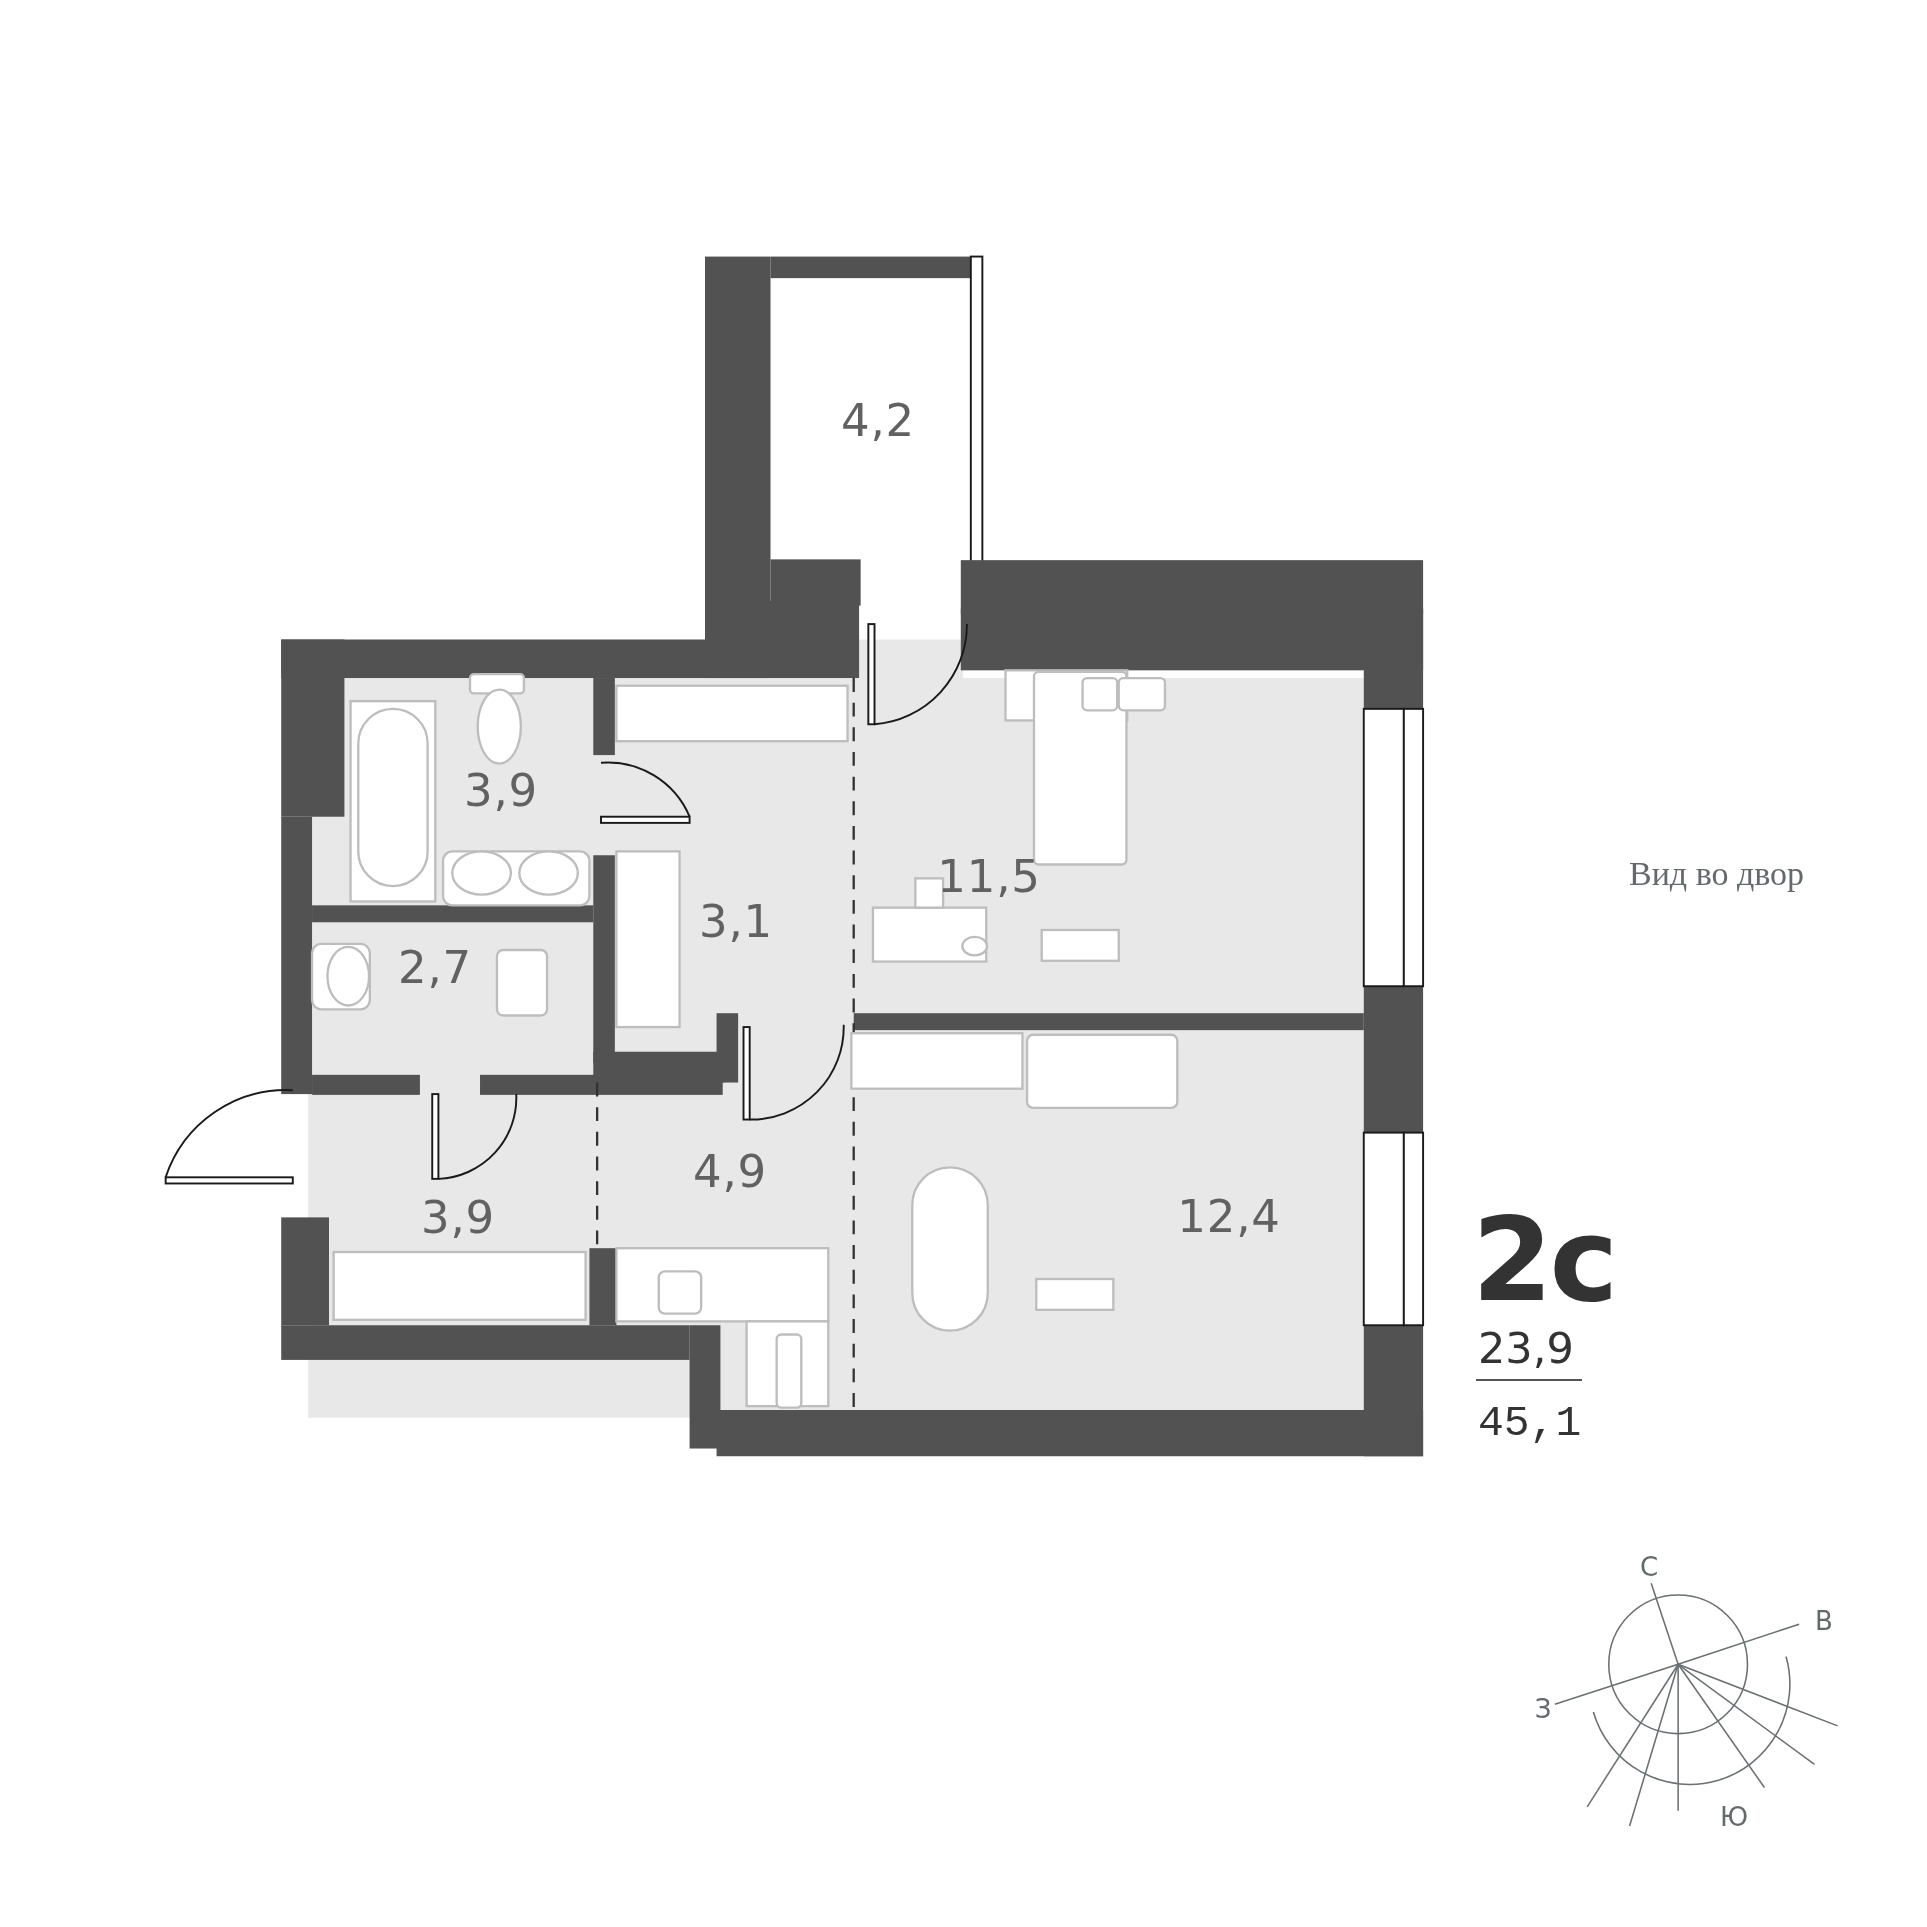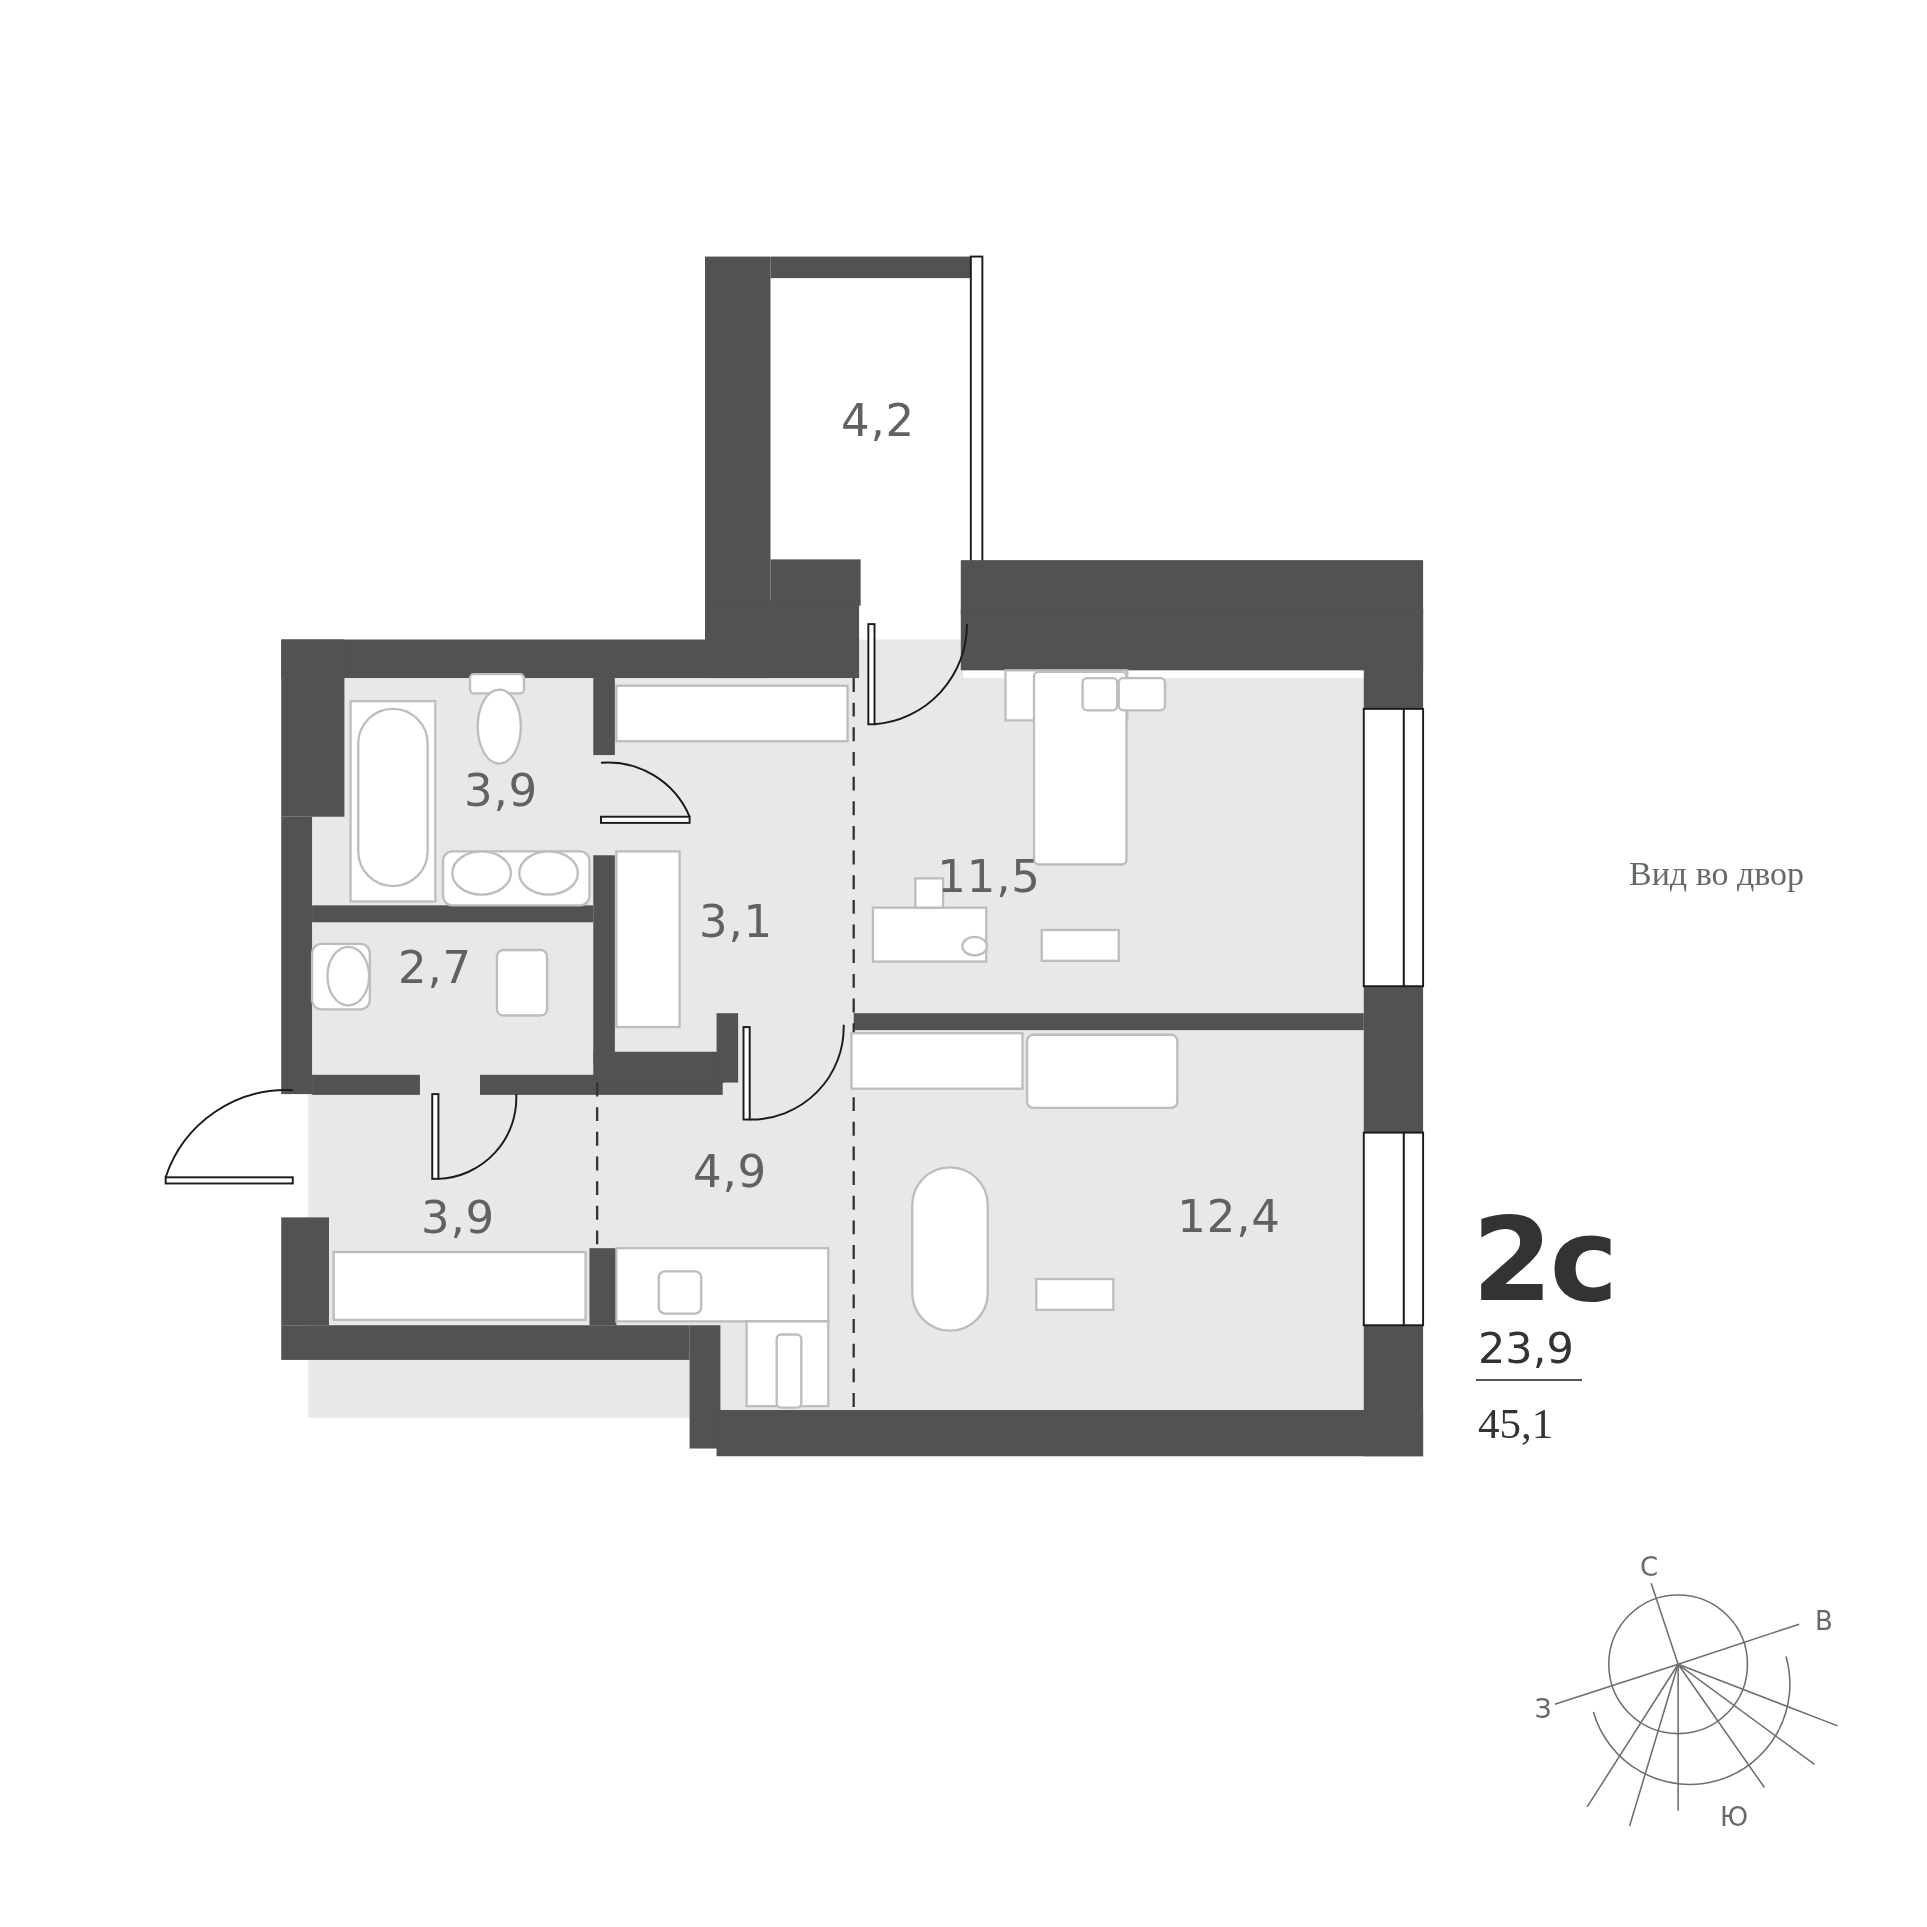--- a/index.html
+++ b/index.html
@@ -11,21 +11,21 @@
   .furn { fill:#ffffff; stroke:#bdbdbd; stroke-width:3; }
   .door { fill:none; stroke:#1a1a1a; stroke-width:2.5; }
   .doorleaf { fill:#ffffff; stroke:#1a1a1a; stroke-width:2.5; }
   .win { fill:#ffffff; stroke:#1a1a1a; stroke-width:2.5; }
   .dash { stroke:#333; stroke-width:3; stroke-dasharray:18 14; fill:none; }
   .area-label { position:absolute; font-family:"DejaVu Sans", sans-serif; font-size:45px; color:#616161; letter-spacing:0.8px; transform:translate(-50%,-50%); white-space:nowrap; }
   .view-label { position:absolute; left:1614px; top:855px; font-family:Liberation Serif, serif; font-size:34px; color:#646a6c; white-space:nowrap;margin-left:15px; }
   .type-label { position:absolute; left:1472px; top:1202px; font-family:"DejaVu Sans", sans-serif; font-weight:bold; font-size:116px; color:#333333; letter-spacing:-3.1px; line-height:1; }
   .living-area { position:absolute; left:1478px; top:1327px; font-family:"DejaVu Sans", sans-serif; font-size:43px; color:#333; line-height:1; }
   .area-divider { position:absolute; left:1476px; top:1379px; width:106px; height:2.3px; background:#555; }
-  .total-area { position:absolute; left:1478px; top:1402px; font-family:Liberation Serif, serif; font-size:43px; color:#333; line-height:1; }
+  .total-area { position:absolute; left:1478px; top:1402px; font-family:Liberation Mono, monospace; font-size:43px; color:#333; line-height:1; }
   .compass-label { position:absolute; font-family:"DejaVu Sans", sans-serif; font-size:26px; color:#646a6c; transform:translate(-50%,-50%); }
   .cmp { stroke:#6a6f71; stroke-width:2; fill:none; }
 </style>
 </head>
 <body>
 
 <svg class="plan" viewBox="0 0 2501 2501" xmlns="http://www.w3.org/2000/svg">
 
   <g>
     <rect class="floor" x="400" y="880" width="1370" height="960"></rect>

